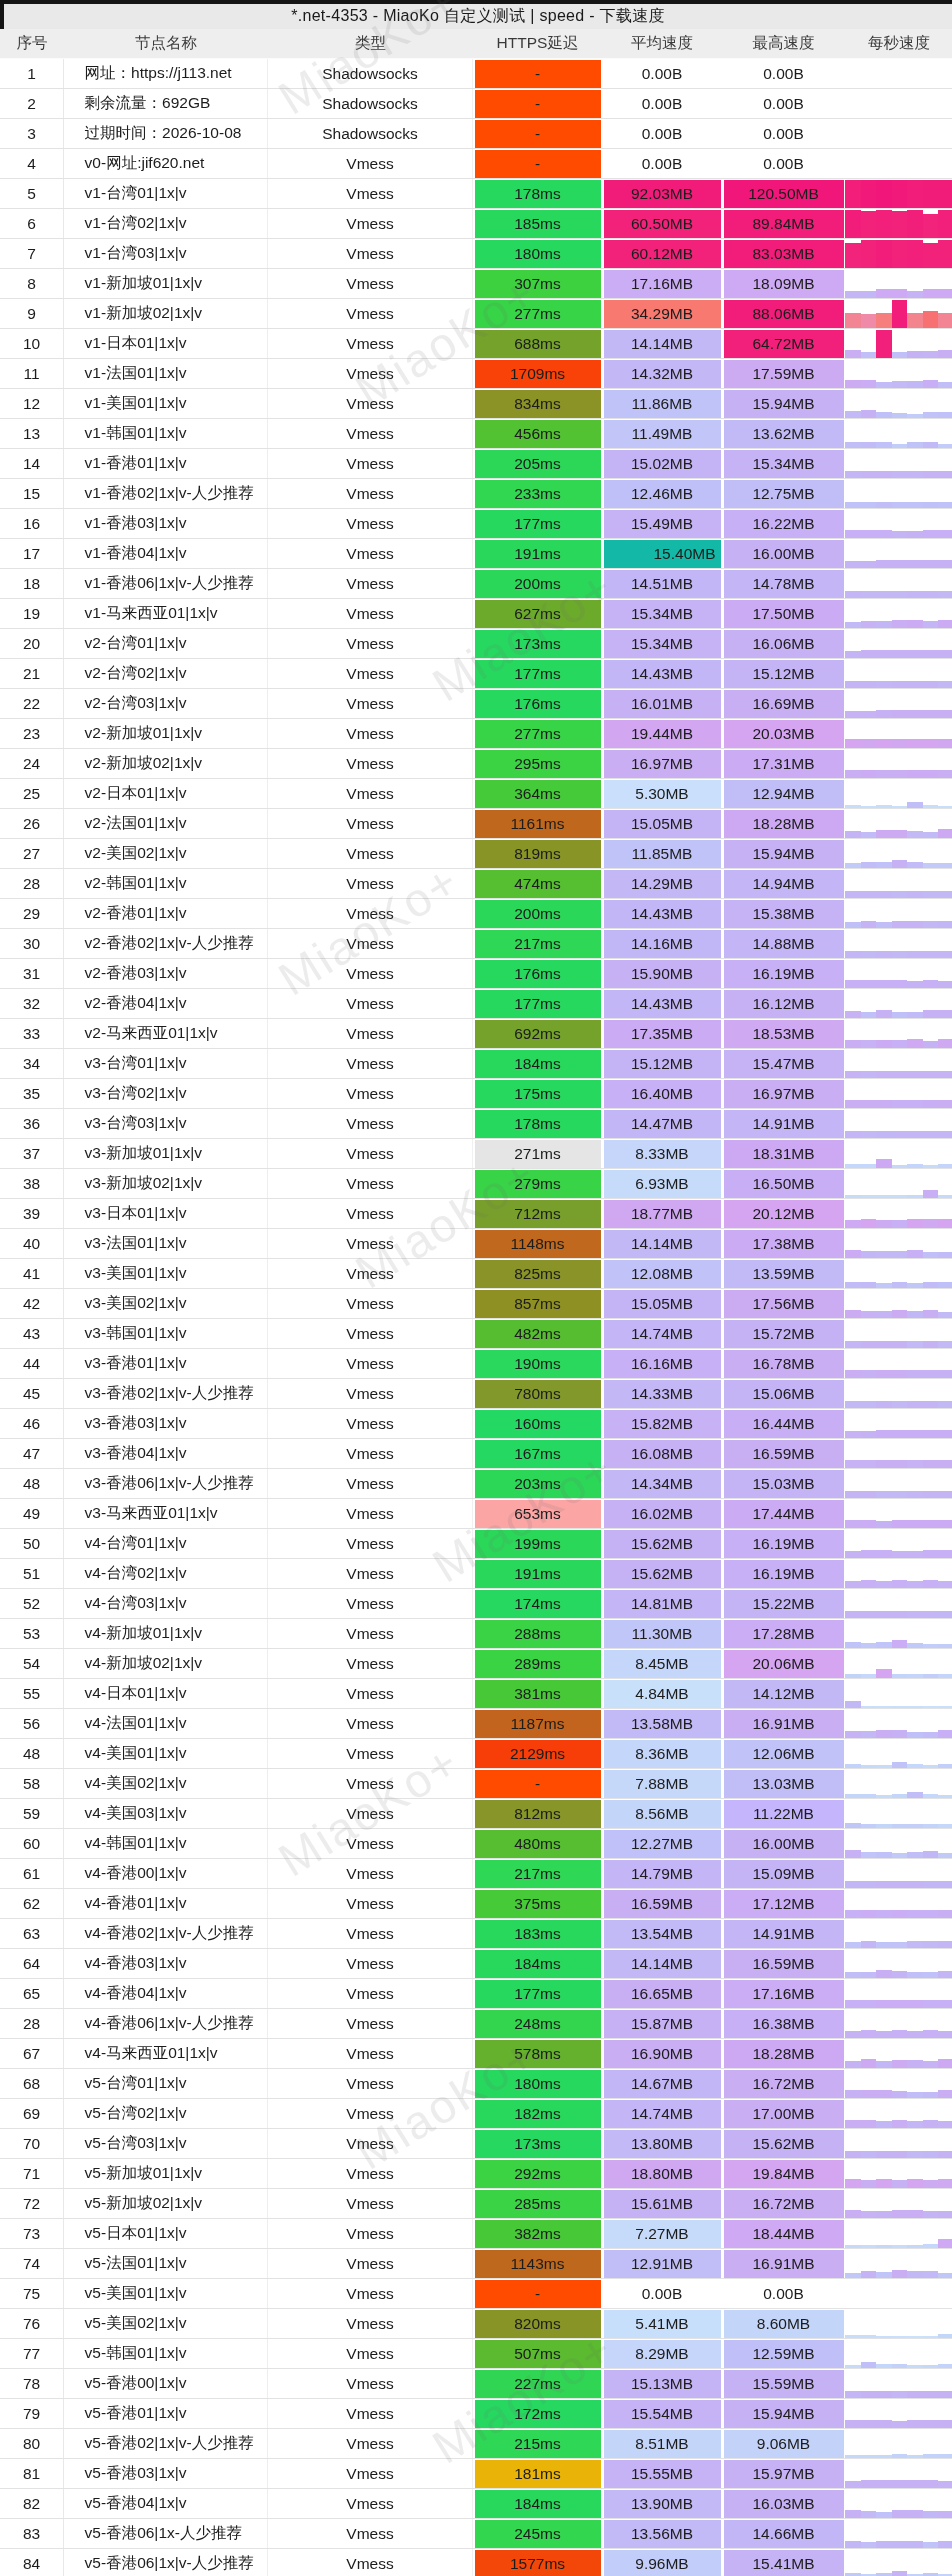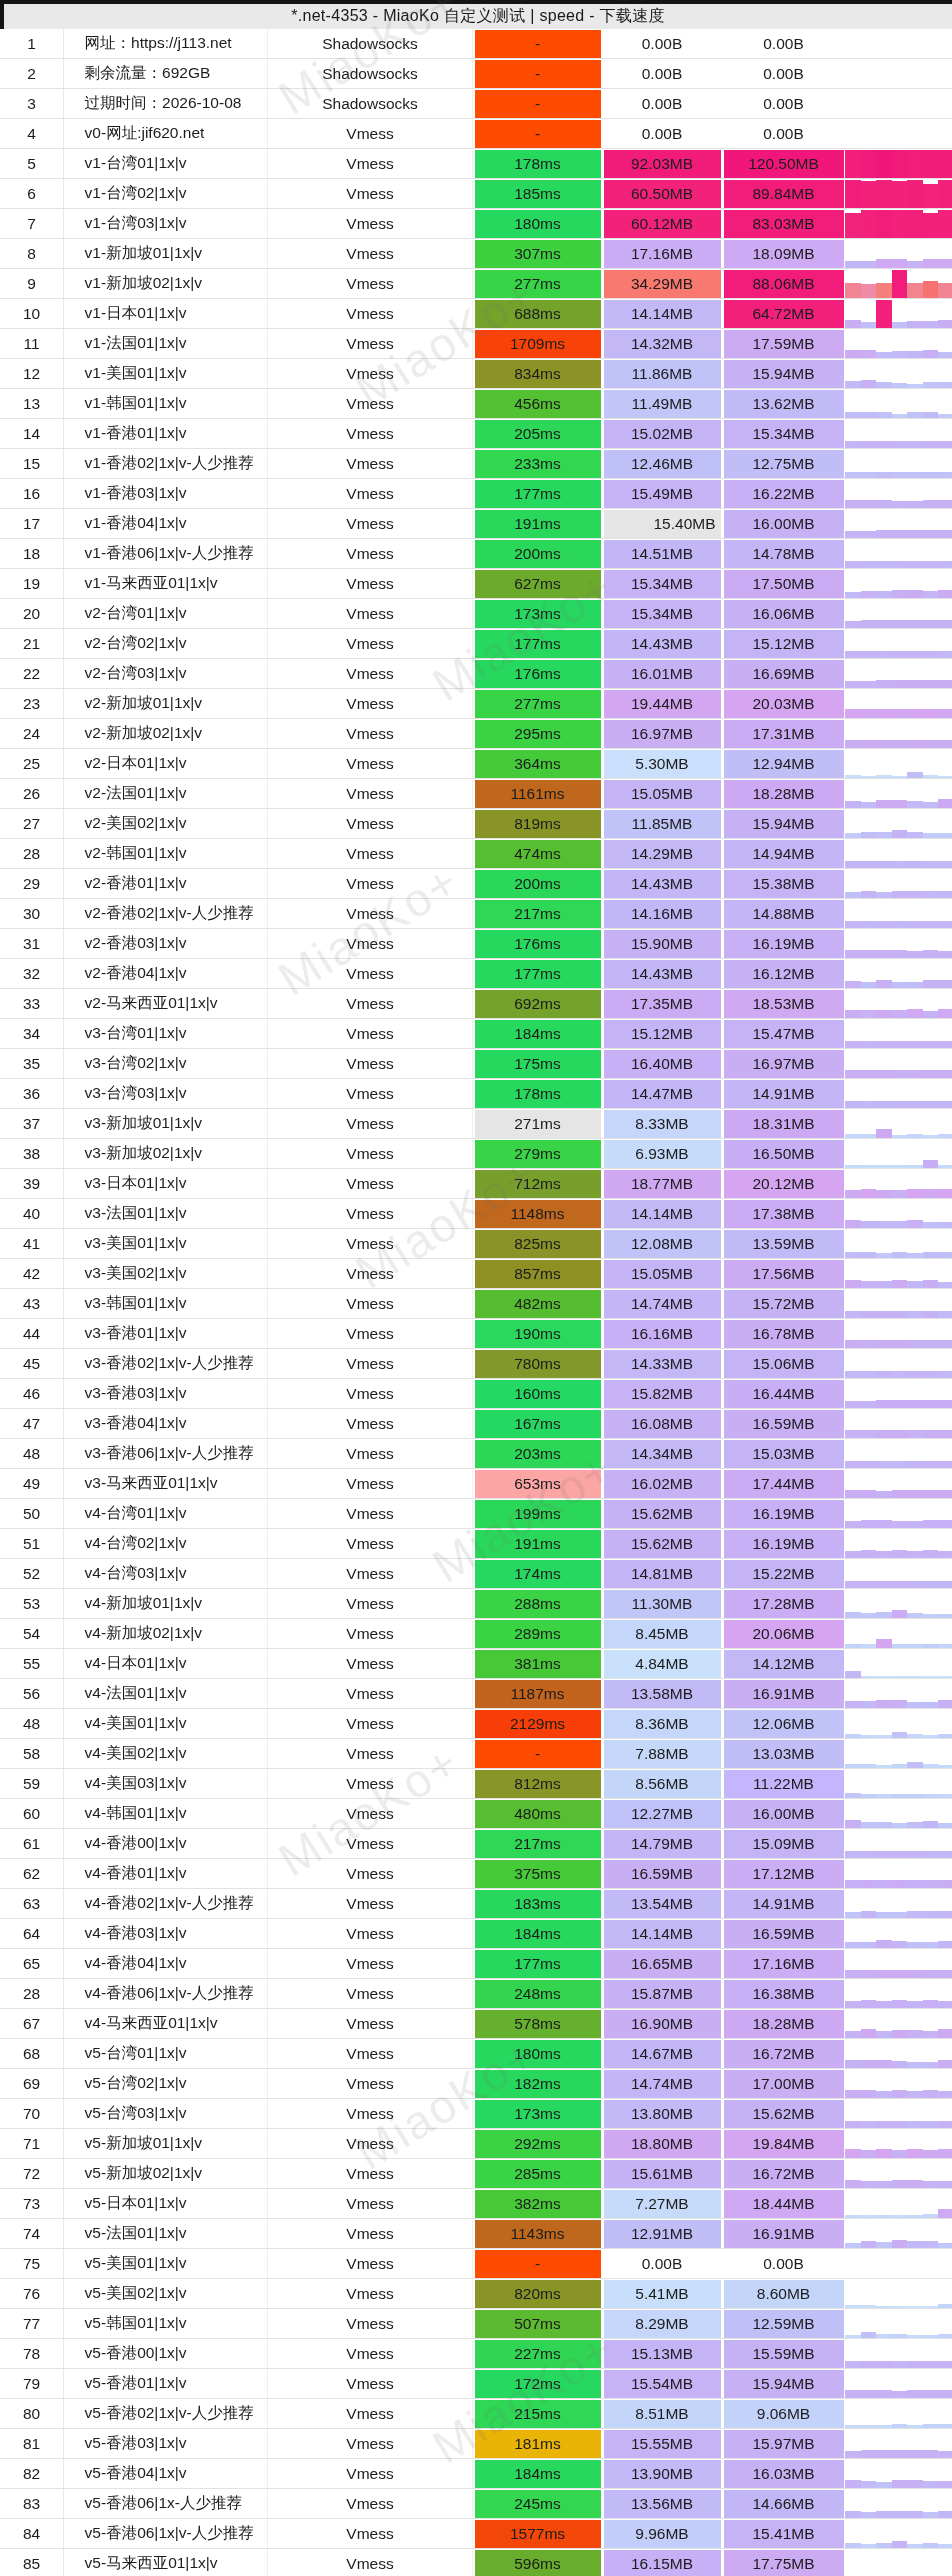--- a/index.html
+++ b/index.html
@@ -42,20 +42,29 @@
 </style>
 </head>
 <body>
 
 <div class="page">
   <div class="topbar"></div>
   <div class="titlebar">
     <span class="title">*.net-4353 - MiaoKo 自定义测试 | speed - 下载速度</span>
   </div>
 
+  <div class="header">
+    <span class="c1">序号</span>
+    <span class="c2 hdr-name">节点名称</span>
+    <span class="c3">类型</span>
+    <span class="c4">HTTPS延迟</span>
+    <span class="c5">平均速度</span>
+    <span class="c6">最高速度</span>
+    <span class="c7">每秒速度</span>
+  </div>
 
   <div id="tbody">
   <div class="row">
     <div class="cell idx c1">1</div>
     <div class="cell name c2">网址：https://j113.net</div>
     <div class="cell type c3">Shadowsocks</div>
     <div class="cell c4">
           <div class="block lat-block" style="background: rgb(255, 75, 0);">-</div>
         </div>
     <div class="cell c5">
@@ -436,21 +445,21 @@
   </div>
 
   <div class="row">
     <div class="cell idx c1">17</div>
     <div class="cell name c2">v1-香港04|1x|v</div>
     <div class="cell type c3">Vmess</div>
     <div class="cell c4">
           <div class="block lat-block" style="background: rgb(41, 216, 91);">191ms</div>
         </div>
     <div class="cell c5">
-          <div class="block avg-block" style="background: #e5e5e5; padding-left: 45px;">15.40MB</div>
+          <div class="block avg-block" style="background: #14b8a6; padding-left: 45px;">15.40MB</div>
         </div>
     <div class="cell c6">
           <div class="block max-block" style="background: rgb(198, 177, 245);">16.00MB</div>
         </div>
     <div class="cell c7">
           <div class="bars">
             <div class="bar" style="height: 7.2px; background: rgb(196, 180, 245);"></div>
             <div class="bar" style="height: 7.2px; background: rgb(196, 180, 245);"></div>
             <div class="bar" style="height: 7.7px; background: rgb(198, 177, 245);"></div>
             <div class="bar" style="height: 7.7px; background: rgb(198, 177, 245);"></div>

